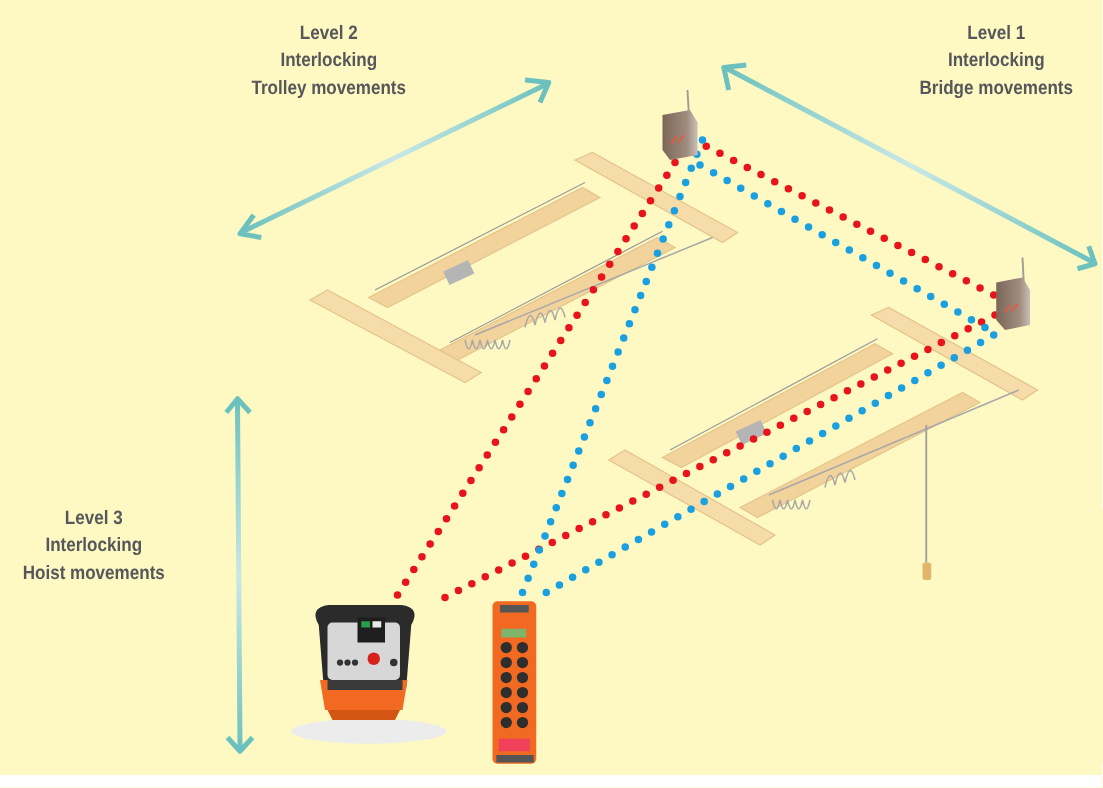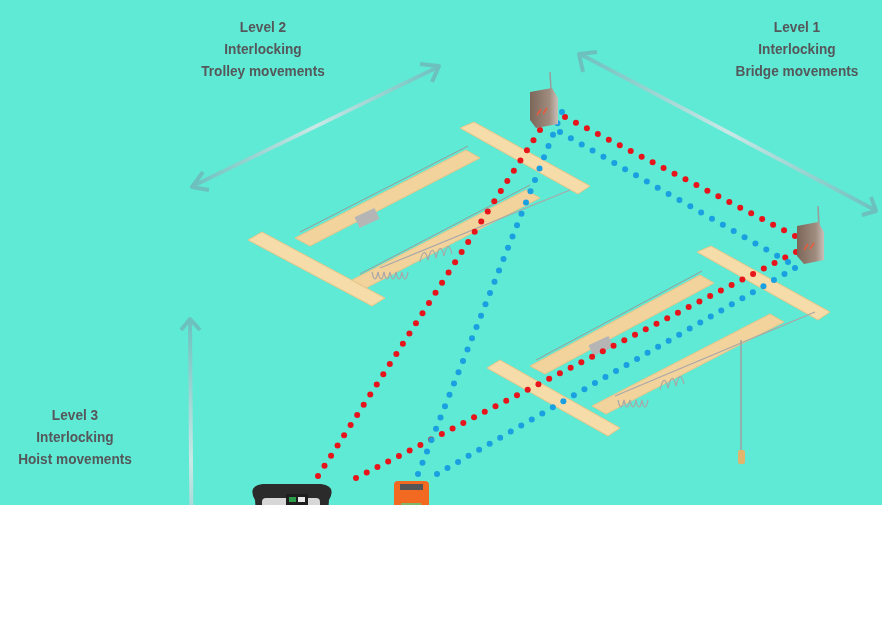--- a/index.html
+++ b/index.html
@@ -1,16 +1,16 @@
 <!DOCTYPE html>
 <html><head>
 <meta charset="utf-8">
 <style>
   html,body{margin:0;padding:0;background:#fff;}
-  #stage{position:relative;width:882px;height:505px;overflow:hidden;background:#5eead4;font-family:"Liberation Sans",sans-serif;}
+  #stage{position:relative;width:882px;height:620px;overflow:hidden;background:#fef9c3;font-family:"Liberation Sans",sans-serif;}
   .label{position:absolute;text-align:center;color:#55575a;font-weight:bold;font-size:15.5px;line-height:22px;transform:scaleX(0.88);transform-origin:center top;white-space:nowrap;}
   .label div{display:block;}
   svg{position:absolute;left:0;top:0;}
 </style>
 </head>
 <body>
 
 <div id="stage">
 
   <svg width="882" height="630" viewBox="0 0 882 630">

